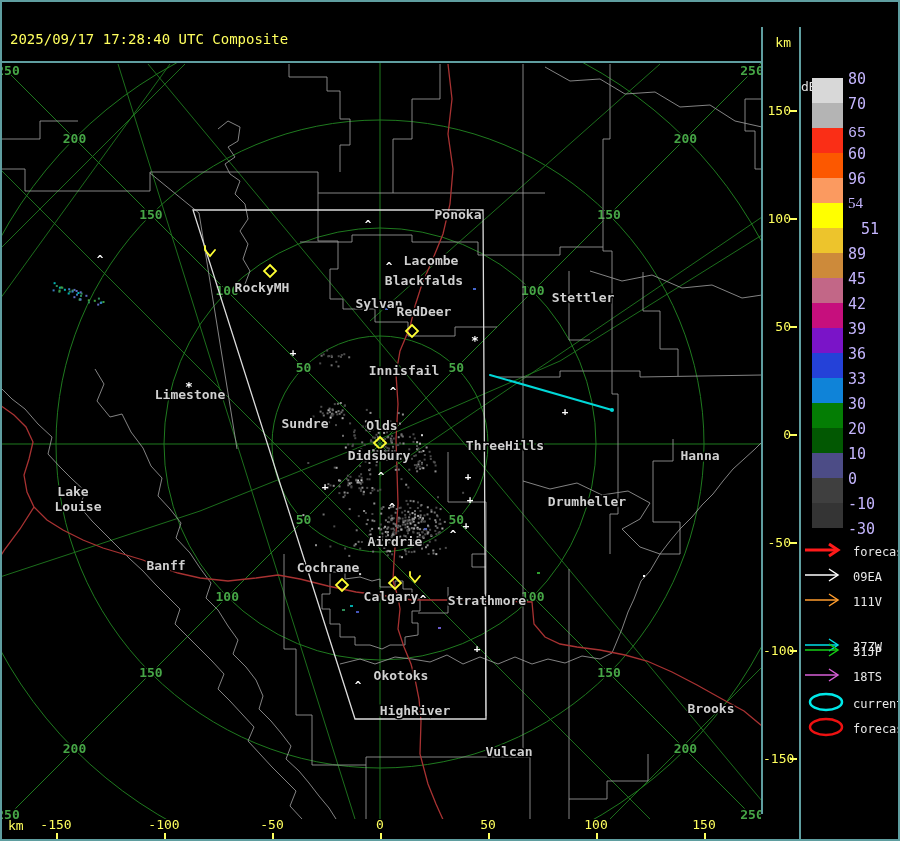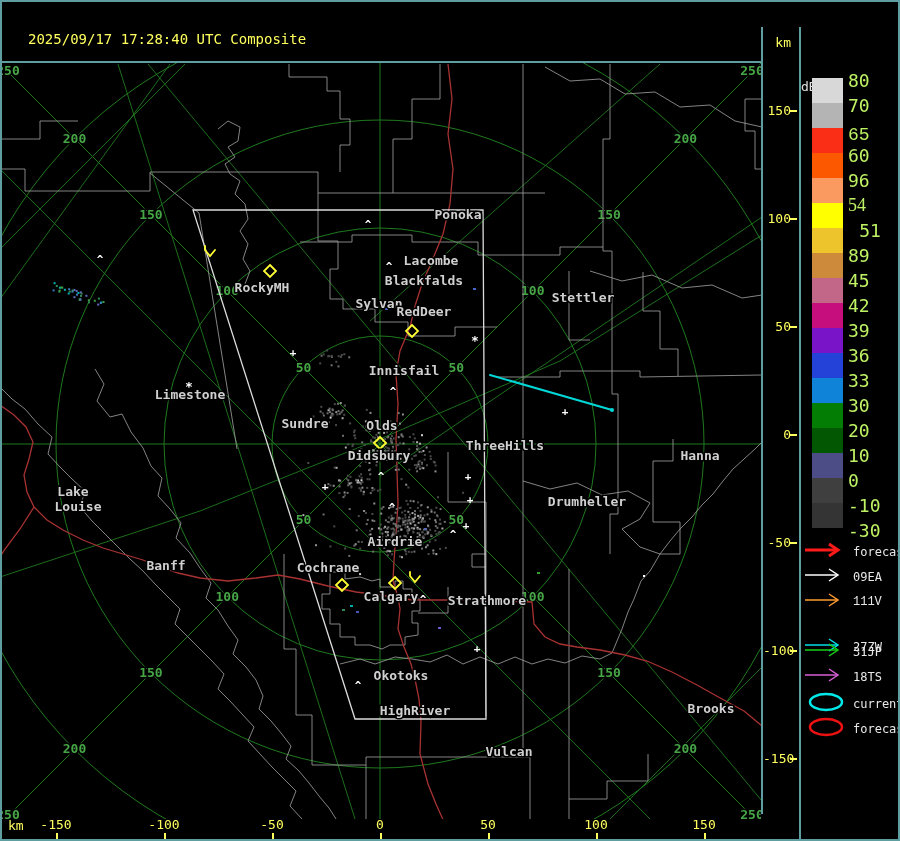--- a/index.html
+++ b/index.html
@@ -5,31 +5,31 @@
   html,body{margin:0;padding:0;background:#000;}
   *{box-sizing:border-box;}
   .screen{position:relative;width:900px;height:841px;background:#000;
           border:2px solid #5f9ea0;font-family:"DejaVu Sans Mono",monospace;overflow:hidden;}
   .title-bar{position:absolute;left:0;top:0;width:896px;height:25px;
              border-bottom:2px solid #5f9ea0;color:#e0e0e0;font-size:14px;
              text-align:center;line-height:23px;letter-spacing:1px;}
   .map-region{position:absolute;left:0;top:25px;width:761px;height:787px;
               border-right:2px solid #5f9ea0;border-bottom:2px solid #5f9ea0;}
   .timestamp-row{height:36px;border-bottom:2px solid #5f9ea0;color:#ffff5e;
-                 font-size:14px;line-height:25px;padding-left:26px;}
+                 font-size:14px;line-height:25px;padding-left:8px;}
   .map-canvas{display:block;}
   .right-gutter{position:absolute;left:761px;top:25px;width:36px;height:787px;color:#ffff5e;}
   .km-top{position:absolute;top:8px;right:8px;font-size:13px;}
   .raxis-label{position:absolute;width:28px;text-align:right;font-size:13px;color:#ffff5e;}
   .raxis-tick{position:absolute;width:7px;height:2px;background:#ffff5e;left:27px;}
   .right-panel{position:absolute;left:797px;top:25px;width:101px;height:814px;
                border-left:2px solid #5f9ea0;color:#e0e0e0;}
   .dbz-title{position:absolute;top:16px;left:0;width:100%;text-align:left;font-size:13px;margin-top:36px;}
   .cb-block{position:absolute;left:11px;width:31px;height:25px;}
-  .cb-label{position:absolute;left:47px;width:44px;font-size:18px;color:#bef264;}
+  .cb-label{position:absolute;left:47px;width:44px;font-size:15px;color:#c4b5fd;}
   .lg-row{position:absolute;left:0;width:100%;height:24px;}
   .lg-label{position:absolute;left:52px;top:4px;font-size:12px;color:#e8e8e8;}
   .bottom-gutter{position:absolute;left:0;top:812px;width:761px;height:27px;color:#ffff5e;}
   .baxis-label{position:absolute;width:60px;text-align:center;font-size:13px;top:3px;}
   .baxis-tick{position:absolute;width:2px;height:7px;background:#ffff5e;top:19px;}
   .km-bottom{position:absolute;left:6px;top:4px;font-size:13px;}
 </style>
 </head>
 <body>
 
@@ -796,21 +796,21 @@
       </div>
     <div id="legend">
         <div class="lg-row" style="top: 514px;"><svg width="46" height="18">
       <line x1="4" y1="9" x2="36" y2="9" stroke="#ff1a1a" stroke-width="3"></line>
       <path d="M 28 3 L 37 9 L 28 15" fill="none" stroke="#ff1a1a" stroke-width="3"></path>
           </svg><span class="lg-label">forecast</span></div>
         <div class="lg-row" style="top: 539px;"><svg width="46" height="18">
       <line x1="4" y1="9" x2="36" y2="9" stroke="#ffffff" stroke-width="1.5"></line>
       <path d="M 28 3 L 37 9 L 28 15" fill="none" stroke="#ffffff" stroke-width="1.5"></path>
           </svg><span class="lg-label">09EA</span></div>
-        <div class="lg-row" style="top: 564px; font-family: Liberation Mono, monospace;"><svg width="46" height="18">
+        <div class="lg-row" style="top: 564px;"><svg width="46" height="18">
       <line x1="4" y1="9" x2="36" y2="9" stroke="#ff9d2e" stroke-width="1.5"></line>
       <path d="M 28 3 L 37 9 L 28 15" fill="none" stroke="#ff9d2e" stroke-width="1.5"></path>
           </svg><span class="lg-label">111V</span></div>
         <div class="lg-row" style="top: 589px; margin-top: 20px;"><svg width="46" height="18">
       <line x1="4" y1="9" x2="36" y2="9" stroke="#00e0e8" stroke-width="1.5"></line>
       <path d="M 28 3 L 37 9 L 28 15" fill="none" stroke="#00e0e8" stroke-width="1.5"></path>
           </svg><span class="lg-label">27ZW</span></div>
         <div class="lg-row" style="top: 614px;"><svg width="46" height="18">
       <line x1="4" y1="9" x2="36" y2="9" stroke="#16cf16" stroke-width="1.5"></line>
       <path d="M 28 3 L 37 9 L 28 15" fill="none" stroke="#16cf16" stroke-width="1.5"></path>

